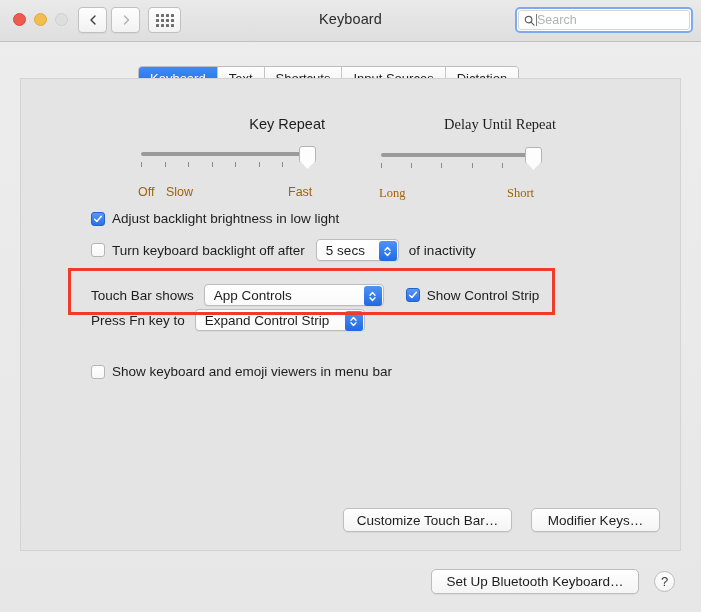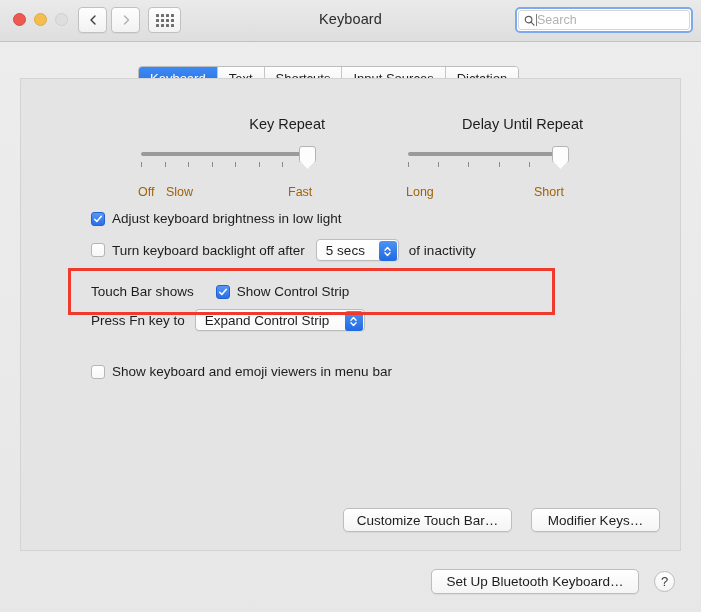--- a/index.html
+++ b/index.html
@@ -411,21 +411,21 @@
         </div>
         <div class="thumb" style="left:158px;"></div>
       </div>
       <div class="slabels">
         <span style="left:-3px;">Off</span>
         <span style="left:25px;">Slow</span>
         <span style="left:147px;">Fast</span>
       </div>
     </div>
 
-    <div class="slider-block" style="left:387px; top:37px; width:175px;">
+    <div class="slider-block" style="left:360px; top:37px; width:175px;font-family:Liberation Serif, serif;">
       <div class="slider-title">Delay Until Repeat</div>
       <div class="track-wrap">
         <div class="track" style="width:152px;"></div>
         <div class="ticks" style="width:152px;">
           <i></i>
             <i></i>
             <i></i>
             <i></i>
             <i></i>
             <i></i>
@@ -437,40 +437,49 @@
         <span style="left:126px;">Short</span>
       </div>
     </div>
 
     <div class="row" style="left:70px; top:132px;">
       <span class="cb on">
         <svg viewBox="0 0 12 12">
           <path d="M2 6.3 L4.6 8.9 L10 2.8" fill="none" stroke="#ffffff" stroke-width="1.8" stroke-linecap="round" stroke-linejoin="round"></path>
         </svg>
       </span>
-      <span class="label">Adjust keyboard brightness in low light</span>
+      <span class="label">Adjust backlight brightness in low light</span>
     </div>
 
     <div class="row" style="left:70px; top:160px;">
       <span class="cb off"></span>
       <span class="label">Turn keyboard backlight off after</span>
       <span class="popup" style="width:83px; margin-left:11px;">
         <span class="ptext">5 secs</span>
         <span class="pbtn">
           <svg viewBox="0 0 10 14">
             <path d="M2.2 5.6 L5 2.6 L7.8 5.6" fill="none" stroke="#ffffff" stroke-width="1.5" stroke-linecap="round" stroke-linejoin="round"></path>
             <path d="M2.2 8.4 L5 11.4 L7.8 8.4" fill="none" stroke="#ffffff" stroke-width="1.5" stroke-linecap="round" stroke-linejoin="round"></path>
           </svg>
         </span>
       </span>
       <span class="label" style="margin-left:10px;">of inactivity</span>
     </div>
 
     <div class="row" style="left:70px; top:205px;">
       <span class="label">Touch Bar shows</span>
+      <span class="popup" style="width:180px; margin-left:10px;">
+        <span class="ptext">App Controls</span>
+        <span class="pbtn">
+          <svg viewBox="0 0 10 14">
+            <path d="M2.2 5.6 L5 2.6 L7.8 5.6" fill="none" stroke="#ffffff" stroke-width="1.5" stroke-linecap="round" stroke-linejoin="round"></path>
+            <path d="M2.2 8.4 L5 11.4 L7.8 8.4" fill="none" stroke="#ffffff" stroke-width="1.5" stroke-linecap="round" stroke-linejoin="round"></path>
+          </svg>
+        </span>
+      </span>
       <span class="cb on" style="margin-left:22px;">
         <svg viewBox="0 0 12 12">
           <path d="M2 6.3 L4.6 8.9 L10 2.8" fill="none" stroke="#ffffff" stroke-width="1.8" stroke-linecap="round" stroke-linejoin="round"></path>
         </svg>
       </span>
       <span class="label">Show Control Strip</span>
     </div>
 
     <div class="row" style="left:70px; top:230px;">
       <span class="label">Press Fn key to</span>

